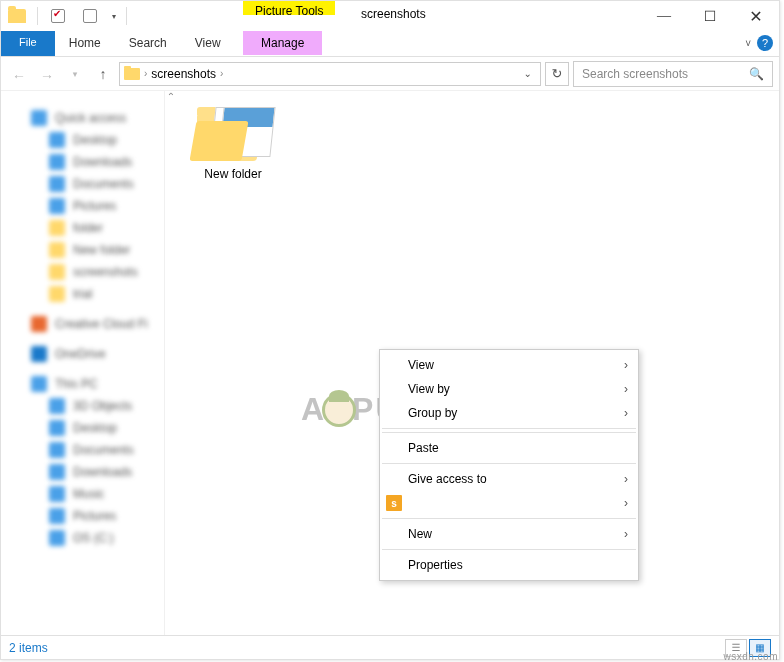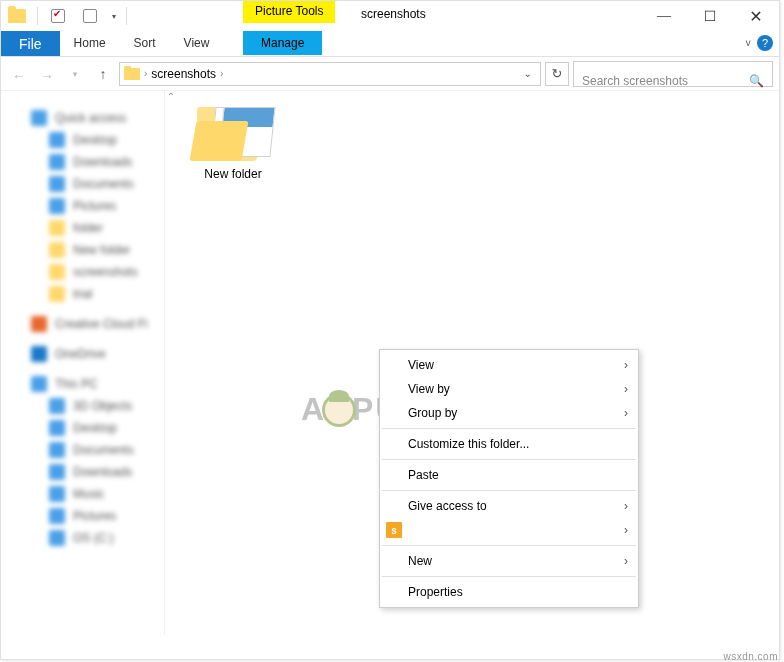--- a/index.html
+++ b/index.html
@@ -11,46 +11,46 @@
   .qat { display: flex; align-items: center; height: 100%; }
   .qat-icon { width: 24px; height: 24px; display: flex; align-items: center; justify-content: center; margin: 0 4px; }
   .folder-glyph { width: 18px; height: 14px; background: #ffd86b; border-radius: 2px 2px 0 0; position: relative; }
   .folder-glyph::before { content: ""; position: absolute; top: -3px; left: 0; width: 8px; height: 4px; background: #ffd86b; border-radius: 2px 2px 0 0; }
   .save-glyph { width: 14px; height: 14px; border: 1px solid #888; border-radius: 2px; position: relative; }
   .save-glyph::after { content: "✔"; color: #d0021b; font-size: 10px; position: absolute; top: -2px; left: 1px; }
   .save-glyph.plain::after { content: ""; }
   .qat-sep { width: 1px; height: 18px; background: #ddd; margin: 0 4px; }
   .qat-drop { font-size: 8px; color: #555; padding: 0 6px; }
 
-  .ctx-tab-label { position: absolute; left: 242px; top: 0; height: 22px; background: #fff200; padding: 3px 12px; font-size: 12px; }
+  .ctx-tab-label { position: absolute; left: 242px; top: 0; height: 14px; background: #fff200; padding: 3px 12px; font-size: 12px; }
   .win-title { position: absolute; left: 360px; top: 6px; font-size: 12px; }
   .win-controls { position: absolute; right: 0; top: 0; display: flex; }
   .win-btn { width: 46px; height: 30px; display: flex; align-items: center; justify-content: center; font-size: 14px; font-family: "Segoe UI Symbol"; color: #333; }
   .win-btn.close { font-size: 16px; }
 
   
   .ribbon { height: 26px; display: flex; align-items: stretch; border-bottom: 1px solid #e0e0e0; position: relative; }
-  .file-tab { background: #1979ca; color: #fff; padding: 5px 18px; font-size: 14px; }
+  .file-tab { background: #1979ca; color: #fff; padding: 5px 18px; font-size: 11px; }
   .ribbon-tab { padding: 5px 14px; font-size: 12px; color: #333; }
-  .manage-tab { position: absolute; left: 242px; top: 0; background: #0ea5e9; padding: 5px 18px; font-size: 12px; }
+  .manage-tab { position: absolute; left: 242px; top: 0; background: #f0abfc; padding: 5px 18px; font-size: 12px; }
   .ribbon-right { position: absolute; right: 6px; top: 4px; display: flex; align-items: center; gap: 6px; }
   .collapse-caret { font-size: 10px; color: #555; }
   .help-circle { width: 16px; height: 16px; border-radius: 50%; background: #1979ca; color: #fff; font-size: 11px; display: flex; align-items: center; justify-content: center; }
 
   
   .navbar { height: 34px; display: flex; align-items: center; padding: 0 6px; gap: 4px; border-bottom: 1px solid #f0f0f0; }
   .nav-arrow { width: 24px; height: 24px; display: flex; align-items: center; justify-content: center; color: #bbb; font-size: 14px; }
   .nav-arrow.enabled { color: #555; }
   .address-bar { flex: 1; height: 24px; border: 1px solid #ccc; display: flex; align-items: center; padding: 0 4px; font-size: 12px; gap: 4px; }
   .crumb-folder { width: 16px; height: 12px; background: #ffd86b; border-radius: 1px; position: relative; }
   .crumb-folder::before { content: ""; position: absolute; top: -2px; left: 0; width: 7px; height: 3px; background: #ffd86b; border-radius: 1px; }
   .crumb-sep { color: #888; font-size: 10px; }
   .addr-drop { margin-left: auto; color: #555; font-size: 10px; padding: 0 4px; }
   .refresh-btn { width: 24px; height: 24px; border: 1px solid #ccc; display: flex; align-items: center; justify-content: center; font-size: 13px; color: #555; }
-  .search-box { width: 200px; height: 24px; border: 1px solid #ccc; display: flex; padding: 12px 8px; font-size: 12px; color: #888; }
+  .search-box { width: 200px; height: 24px; border: 1px solid #ccc; display: flex; align-items: center; padding: 12px 8px; font-size: 12px; color: #888; }
   .search-box span:last-child { margin-left: auto; color: #555; }
 
   
   .content { display: flex; height: 544px; position: relative; }
   .scroll-up { position: absolute; left: 164px; top: 0; width: 12px; height: 14px; color: #888; font-size: 10px; text-align: center; }
   .sidebar { width: 164px; border-right: 1px solid #f0f0f0; padding-top: 16px; position: relative; background: #fff; }
   .side-item { height: 22px; display: flex; align-items: center; padding-left: 30px; gap: 8px; filter: blur(2.5px); font-size: 12px; color: #555; }
   .side-icon { width: 16px; height: 16px; border-radius: 2px; }
   .quick { background: #4aa0e8; } .fold-i { background: #ffd86b; } .cc { background: #e86830; } .od { background: #1979ca; } .pc { background: #4aa0e8; }
   .side-sep { height: 8px; }
@@ -114,21 +114,21 @@
   <div class="win-title">screenshots</div>
   <div class="win-controls">
     <div class="win-btn">—</div>
     <div class="win-btn">☐</div>
     <div class="win-btn close">✕</div>
   </div>
 
   <div class="ribbon">
     <div class="file-tab">File</div>
     <div class="ribbon-tab">Home</div>
-    <div class="ribbon-tab">Sort</div>
+    <div class="ribbon-tab">Search</div>
     <div class="ribbon-tab">View</div>
     <div class="manage-tab">Manage</div>
     <div class="ribbon-right">
       <span class="collapse-caret">˅</span>
       <span class="help-circle">?</span>
     </div>
   </div>
 
   <div class="navbar">
     <div class="nav-arrow">←</div>
@@ -202,23 +202,20 @@
         </div>
       <div class="ctx-item">
           <span>View by</span>
           <span class="sub-arrow">›</span>
         </div>
       <div class="ctx-item">
           <span>Group by</span>
           <span class="sub-arrow">›</span>
         </div>
       <div class="ctx-sep"></div>
-      <div class="ctx-item">
-          <span>Customize this folder...</span>
-        </div>
       <div class="ctx-sep"></div>
       <div class="ctx-item">
           <span>Paste</span>
         </div>
       <div class="ctx-sep"></div>
       <div class="ctx-item">
           <span>Give access to</span>
           <span class="sub-arrow">›</span>
         </div>
       <div class="ctx-item">
@@ -230,15 +227,22 @@
           <span>New</span>
           <span class="sub-arrow">›</span>
         </div>
       <div class="ctx-sep"></div>
       <div class="ctx-item">
           <span>Properties</span>
         </div>
     </div>
   </div>
 
+  <div class="statusbar">
+    <span>2 items</span>
+    <div class="sb-right">
+      <div class="sb-view">☰</div>
+      <div class="sb-view active">▦</div>
+    </div>
+  </div>
 </div>
 
 <div class="wsx">wsxdn.com</div>
 
 </body></html>

